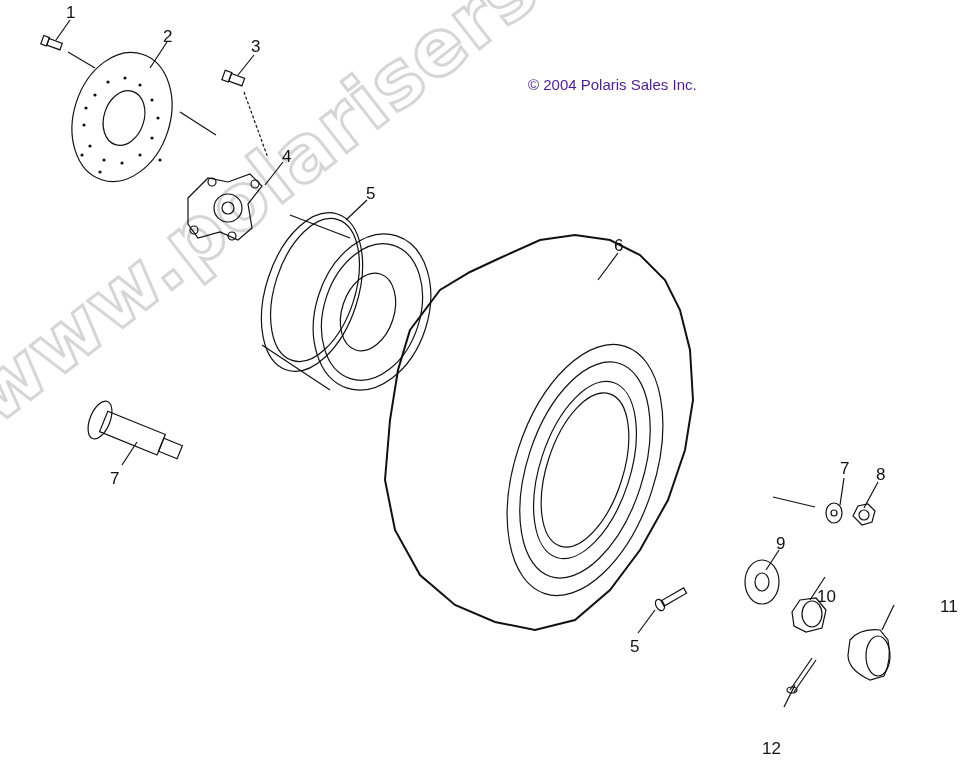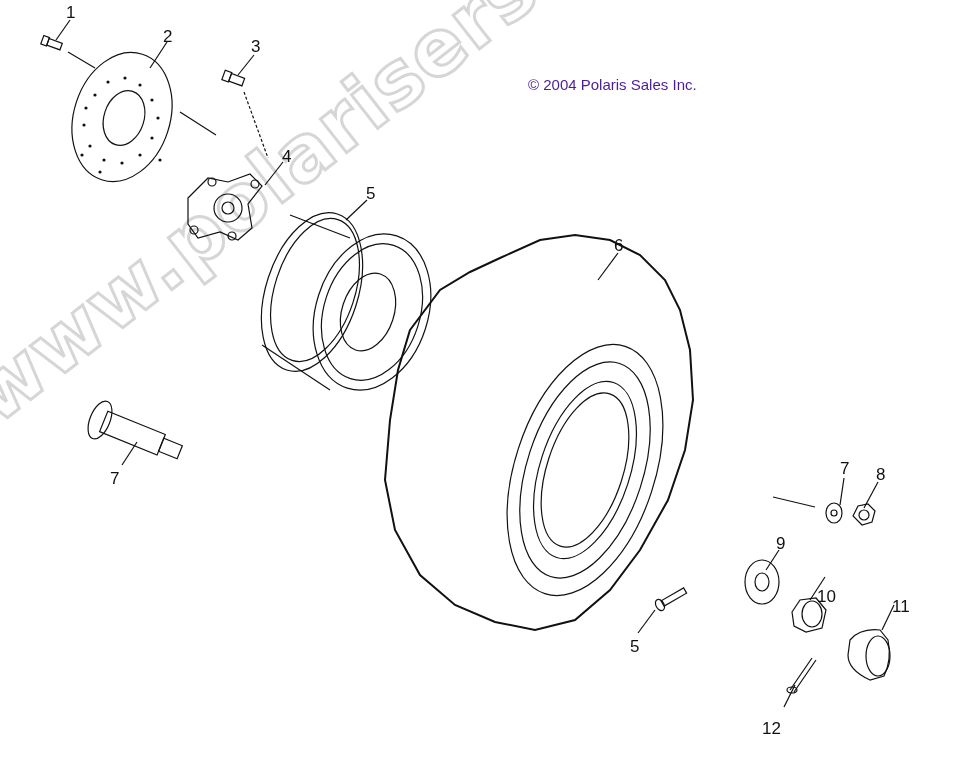--- a/index.html
+++ b/index.html
@@ -130,17 +130,17 @@
   <div class="callout" style="left:66px;top:4px">1</div>
   <div class="callout" style="left:163px;top:28px">2</div>
   <div class="callout" style="left:251px;top:38px">3</div>
   <div class="callout" style="left:282px;top:148px">4</div>
   <div class="callout" style="left:366px;top:185px">5</div>
   <div class="callout" style="left:614px;top:237px">6</div>
   <div class="callout" style="left:840px;top:460px">7</div>
   <div class="callout" style="left:876px;top:466px">8</div>
   <div class="callout" style="left:776px;top:535px">9</div>
   <div class="callout" style="left:817px;top:588px">10</div>
-  <div class="callout" style="left:892px;top:598px">11</div>
-  <div class="callout" style="left:762px;top:720px">12</div>
+  <div class="callout" style="left:940px;top:598px">11</div>
+  <div class="callout" style="left:762px;top:740px">12</div>
   <div class="callout" style="left:630px;top:638px">5</div>
   <div class="callout" style="left:110px;top:470px">7</div>
 </div>
 
 </body></html>

